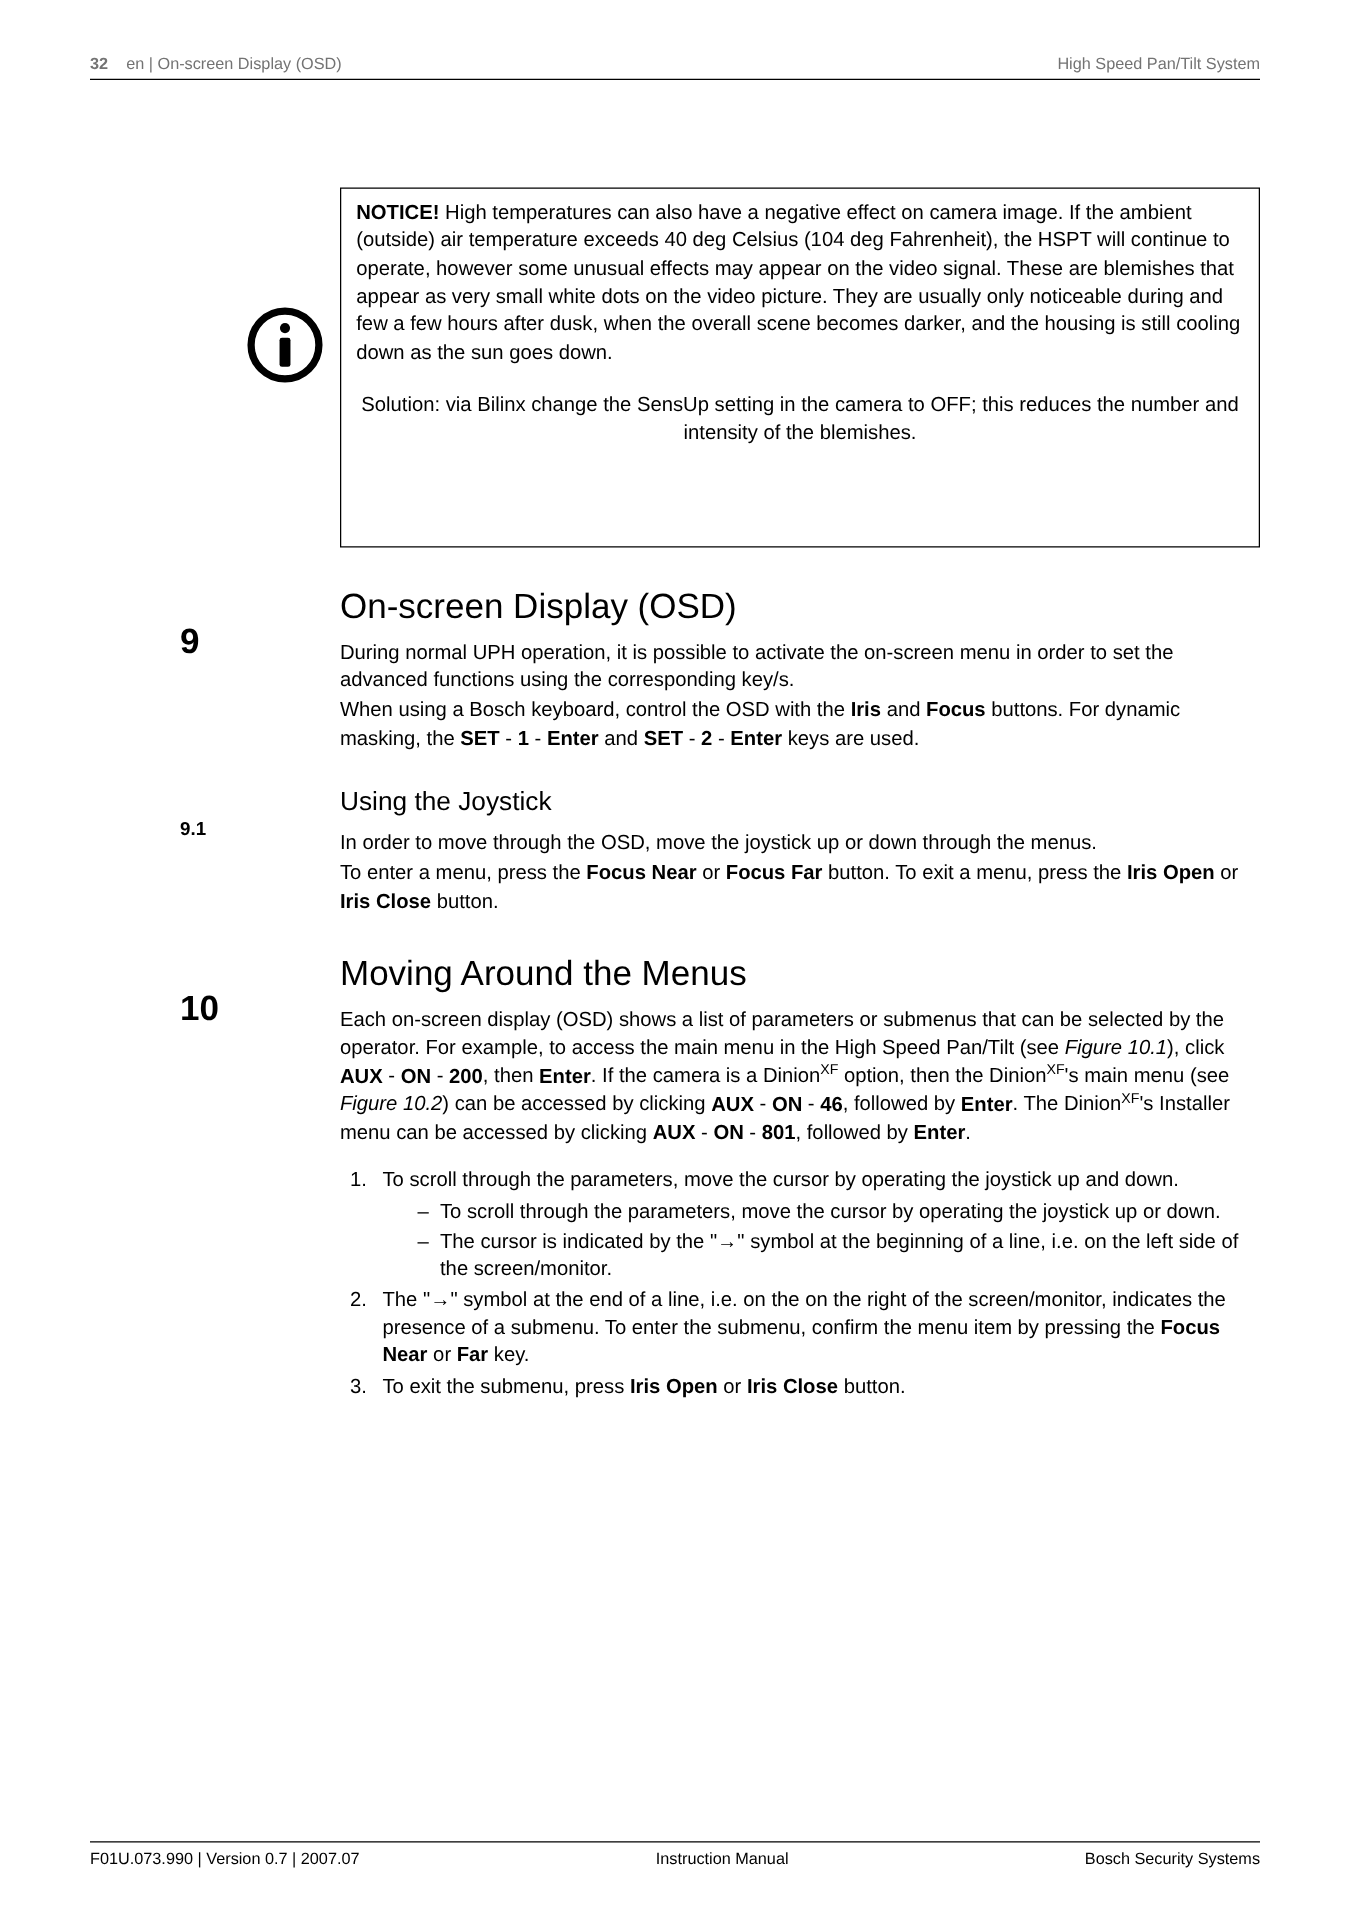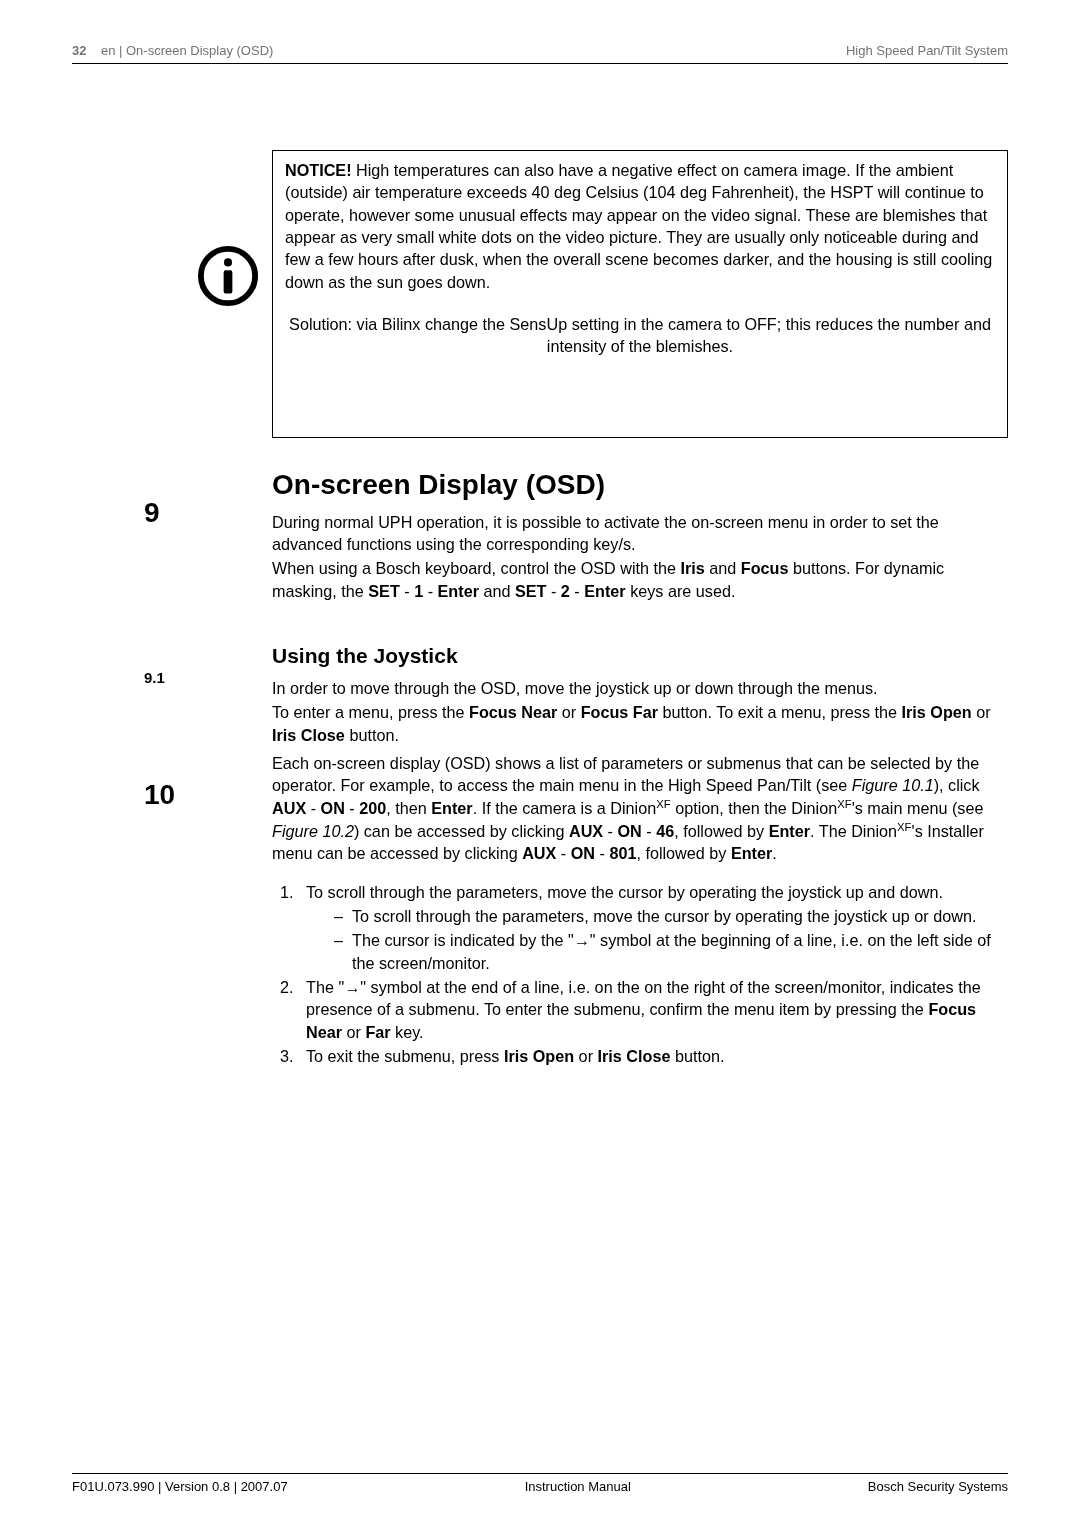--- a/index.html
+++ b/index.html
@@ -36,28 +36,28 @@
     left: -76px;
     top: 94px;
     width: 62px;
     height: 62px;
   }
   .notice-text { font-size: 16.2px; }
   .notice-text p { margin-bottom: 2px; }
   .notice-text .gap { margin-top: 20px; text-align: center; }
   h1.section {
     font-size: 28px;
-    font-weight: bold;
+    font-weight: normal;
     margin-top: 28px;
     margin-left: 200px;
   }
   h2.subsection {
     font-size: 21px;
-    font-weight: bold;
-    margin-top: 40px;
+    font-weight: normal;
+    margin-top: 26px;
     margin-left: 200px;
   }
   .secnum {
     position: absolute;
     left: 72px;
     font-weight: bold;
   }
   .secnum.h1 { font-size: 28px; }
   .secnum.h2 { font-size: 15px; }
   .body-block {
@@ -143,20 +143,21 @@
 </div>
 <div class="body-block">
   <p>In order to move through the OSD, move the joystick up or down through the menus.</p>
   <p>
     <span>To enter a menu, press the </span><b>Focus Near</b><span> or </span><b>Focus Far</b><span> button. To exit a menu, press the </span><b>Iris Open</b><span> or </span><b>Iris Close</b><span> button.</span>
   </p>
 </div>
 
 <div style="position:relative;">
   <span class="secnum h1" style="top:28px;">10</span>
+  <h1 class="section">Moving Around the Menus</h1>
 </div>
 <div class="body-block">
   <p>
     <span>Each on-screen display (OSD) shows a list of parameters or submenus that can be selected by the operator. For example, to access the main menu in the High Speed Pan/Tilt (see </span><i>Figure 10.1</i><span>), click </span><b>AUX</b> - <b>ON</b> - <b>200</b><span>, then </span><b>Enter</b><span>. If the camera is a Dinion</span><sup>XF</sup><span> option, then the Dinion</span><sup>XF</sup><span>'s main menu (see </span><i>Figure 10.2</i><span>) can be accessed by clicking </span><b>AUX</b> - <b>ON</b> - <b>46</b><span>, followed by </span><b>Enter</b><span>. The Dinion</span><sup>XF</sup><span>'s Installer menu can be accessed by clicking </span><b>AUX</b> - <b>ON</b> - <b>801</b><span>, followed by </span><b>Enter</b><span>.</span>
   </p>
 </div>
 
 <ol class="steps">
   <li>
     <span>To scroll through the parameters, move the cursor by operating the joystick up and down.</span>
@@ -169,17 +170,17 @@
     <span>The "→" symbol at the end of a line, i.e. on the on the right of the screen/monitor, indicates the presence of a submenu. To enter the submenu, confirm the menu item by pressing the </span><b>Focus Near</b><span> or </span><b>Far</b><span> key.</span>
   </li>
   <li>
     <span>To exit the submenu, press </span><b>Iris Open</b><span> or </span><b>Iris Close</b><span> button.</span>
   </li>
 </ol>
 
 <div class="footer">
   <hr class="rule">
   <div class="footer-row">
-    <span>F01U.073.990 | Version 0.8 | 2007.07</span>
+    <span>F01U.073.990 | Version 0.7 | 2007.07</span>
     <span>Instruction Manual</span>
     <span>Bosch Security Systems</span>
   </div>
 </div>
 
 </body></html>

